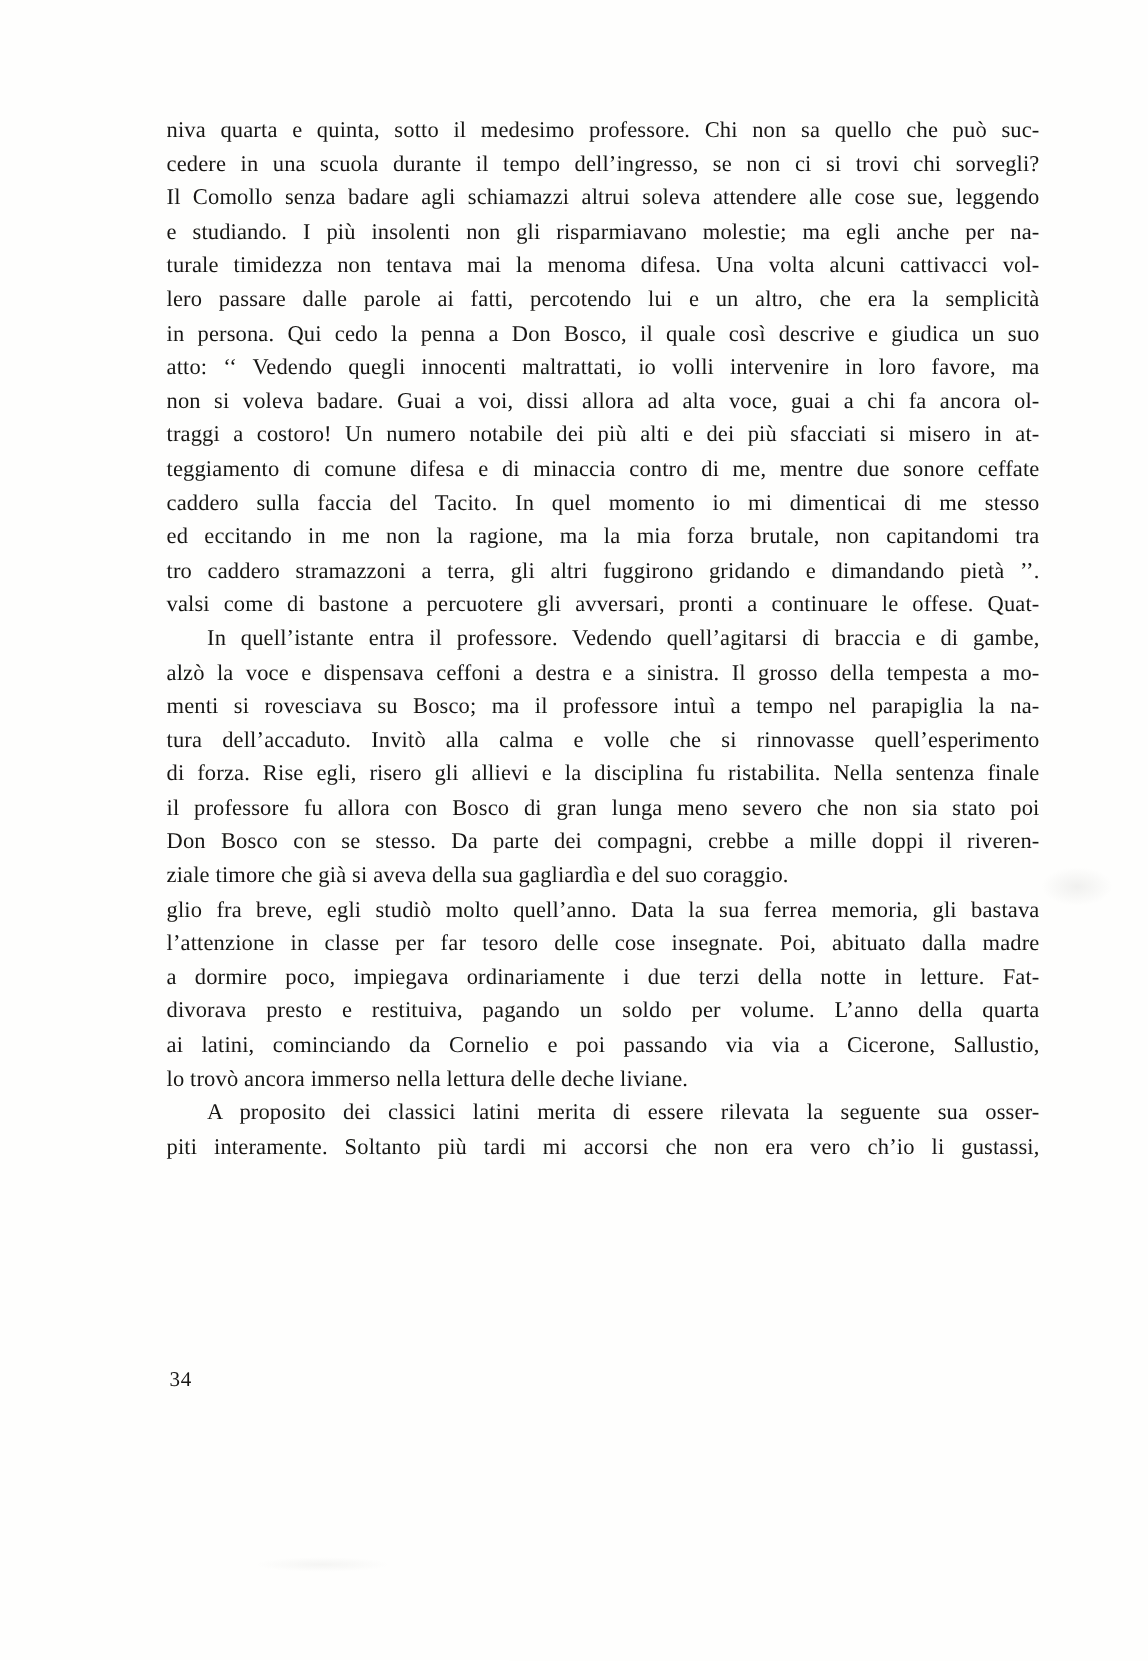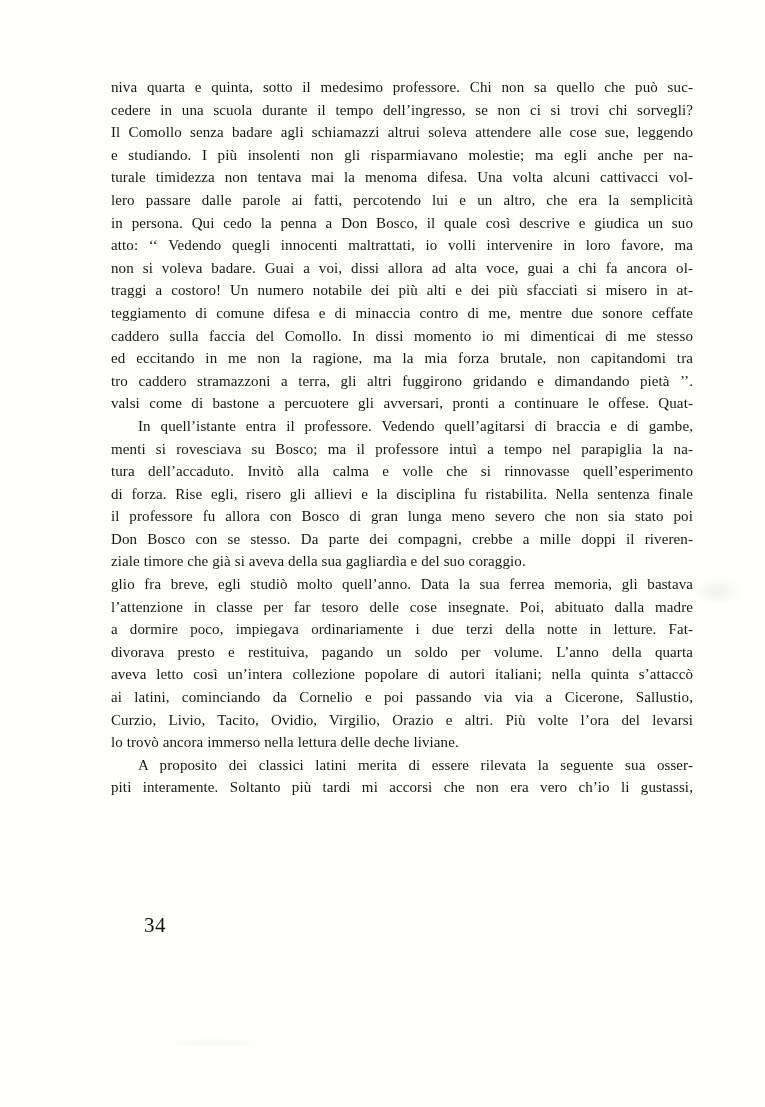--- a/index.html
+++ b/index.html
@@ -38,23 +38,23 @@
     overflow: visible;
   }
   .line.just {
     text-align-last: justify;
   }
   .line.indent {
     text-indent: 27px;
   }
   .page-number {
     position: absolute;
-    left: 144px;
+    left: 113px;
     top: 913px;
-    font-size: 21px;
+    font-size: 14px;
     letter-spacing: 0.5px;
   }
   
   .smudge {
     position: absolute;
     pointer-events: none;
   }
   .smudge-right {
     left: 694px;
     top: 578px;
@@ -80,42 +80,41 @@
         <div class="line just">cedere in una scuola durante il tempo dell’ingresso, se non ci si trovi chi sorvegli?</div>
         <div class="line just">Il Comollo senza badare agli schiamazzi altrui soleva attendere alle cose sue, leggendo</div>
         <div class="line just">e studiando. I più insolenti non gli risparmiavano molestie; ma egli anche per na-</div>
         <div class="line just">turale timidezza non tentava mai la menoma difesa. Una volta alcuni cattivacci vol-</div>
         <div class="line just">lero passare dalle parole ai fatti, percotendo lui e un altro, che era la semplicità</div>
         <div class="line just">in persona. Qui cedo la penna a Don Bosco, il quale così descrive e giudica un suo</div>
         <div class="line just">atto: ‘‘ Vedendo quegli innocenti maltrattati, io volli intervenire in loro favore, ma</div>
         <div class="line just">non si voleva badare. Guai a voi, dissi allora ad alta voce, guai a chi fa ancora ol-</div>
         <div class="line just">traggi a costoro! Un numero notabile dei più alti e dei più sfacciati si misero in at-</div>
         <div class="line just">teggiamento di comune difesa e di minaccia contro di me, mentre due sonore ceffate</div>
-        <div class="line just">caddero sulla faccia del Comollo. In dissi momento io mi dimenticai di me stesso</div>
+        <div class="line just">caddero sulla faccia del Tacito. In quel momento io mi dimenticai di me stesso</div>
         <div class="line just">ed eccitando in me non la ragione, ma la mia forza brutale, non capitandomi tra</div>
         <div class="line just">tro caddero stramazzoni a terra, gli altri fuggirono gridando e dimandando pietà ’’.</div>
         <div class="line just">valsi come di bastone a percuotere gli avversari, pronti a continuare le offese. Quat-</div>
       </div>
       <div class="paragraph">
         <div class="line indent just">In quell’istante entra il professore. Vedendo quell’agitarsi di braccia e di gambe,</div>
+        <div class="line just">alzò la voce e dispensava ceffoni a destra e a sinistra. Il grosso della tempesta a mo-</div>
         <div class="line just">menti si rovesciava su Bosco; ma il professore intuì a tempo nel parapiglia la na-</div>
         <div class="line just">tura dell’accaduto. Invitò alla calma e volle che si rinnovasse quell’esperimento</div>
         <div class="line just">di forza. Rise egli, risero gli allievi e la disciplina fu ristabilita. Nella sentenza finale</div>
         <div class="line just">il professore fu allora con Bosco di gran lunga meno severo che non sia stato poi</div>
         <div class="line just">Don Bosco con se stesso. Da parte dei compagni, crebbe a mille doppi il riveren-</div>
         <div class="line">ziale timore che già si aveva della sua gagliardìa e del suo coraggio.</div>
       </div>
       <div class="paragraph">
         <div class="line just">glio fra breve, egli studiò molto quell’anno. Data la sua ferrea memoria, gli bastava</div>
         <div class="line just">l’attenzione in classe per far tesoro delle cose insegnate. Poi, abituato dalla madre</div>
         <div class="line just">a dormire poco, impiegava ordinariamente i due terzi della notte in letture. Fat-</div>
         <div class="line just">divorava presto e restituiva, pagando un soldo per volume. L’anno della quarta</div>
-        <div class="line just">aveva letto così un’intera collezione popolare di autori italiani; nella quinta s’attaccò</div>
         <div class="line just">ai latini, cominciando da Cornelio e poi passando via via a Cicerone, Sallustio,</div>
-        <div class="line just">Curzio, Livio, Tacito, Ovidio, Virgilio, Orazio e altri. Più volte l’ora del levarsi</div>
         <div class="line">lo trovò ancora immerso nella lettura delle deche liviane.</div>
       </div>
       <div class="paragraph">
         <div class="line indent just">A proposito dei classici latini merita di essere rilevata la seguente sua osser-</div>
         <div class="line just">piti interamente. Soltanto più tardi mi accorsi che non era vero ch’io li gustassi,</div>
       </div>
     </div>
   <div class="page-number">34</div>
   <div class="smudge smudge-right"></div>
   <div class="smudge smudge-bottom"></div>

